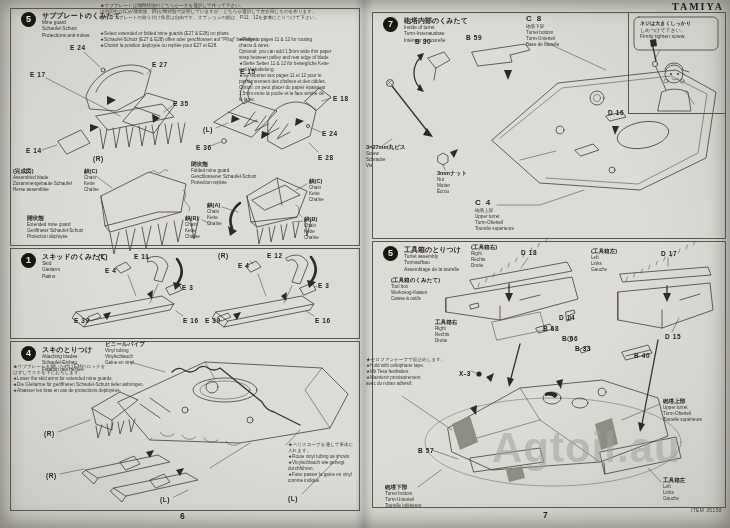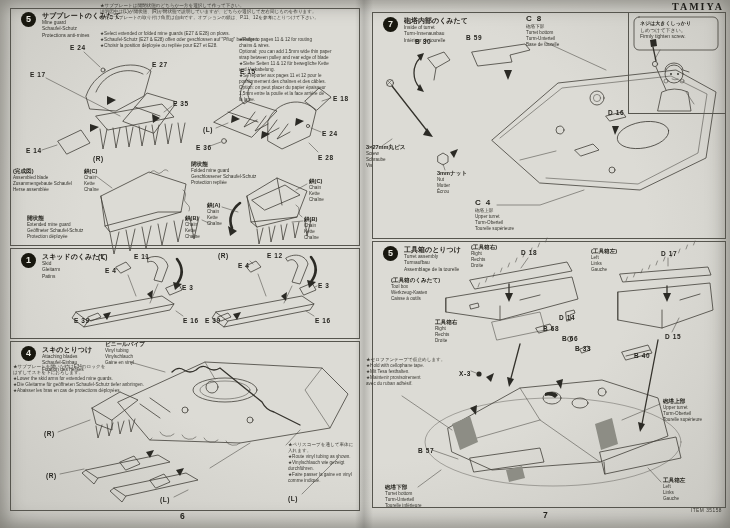--- a/index.html
+++ b/index.html
@@ -494,13 +494,14 @@
         <div>ネジは大きくしっかり</div>
         <div>しめつけて下さい。</div>
         <div>Firmly tighten screw.</div>
       </div>
     </div>
 
   <div id="brand">TAMIYA</div>
   <div class="pagenum" style="left:180px;top:511px;">6</div>
   <div class="pagenum" style="left:543px;top:510px;">7</div>
   <div id="itemcode">ITEM 35158</div>
+  <div id="watermark">Agtoil.au</div>
 </div>
 
 </body></html>

